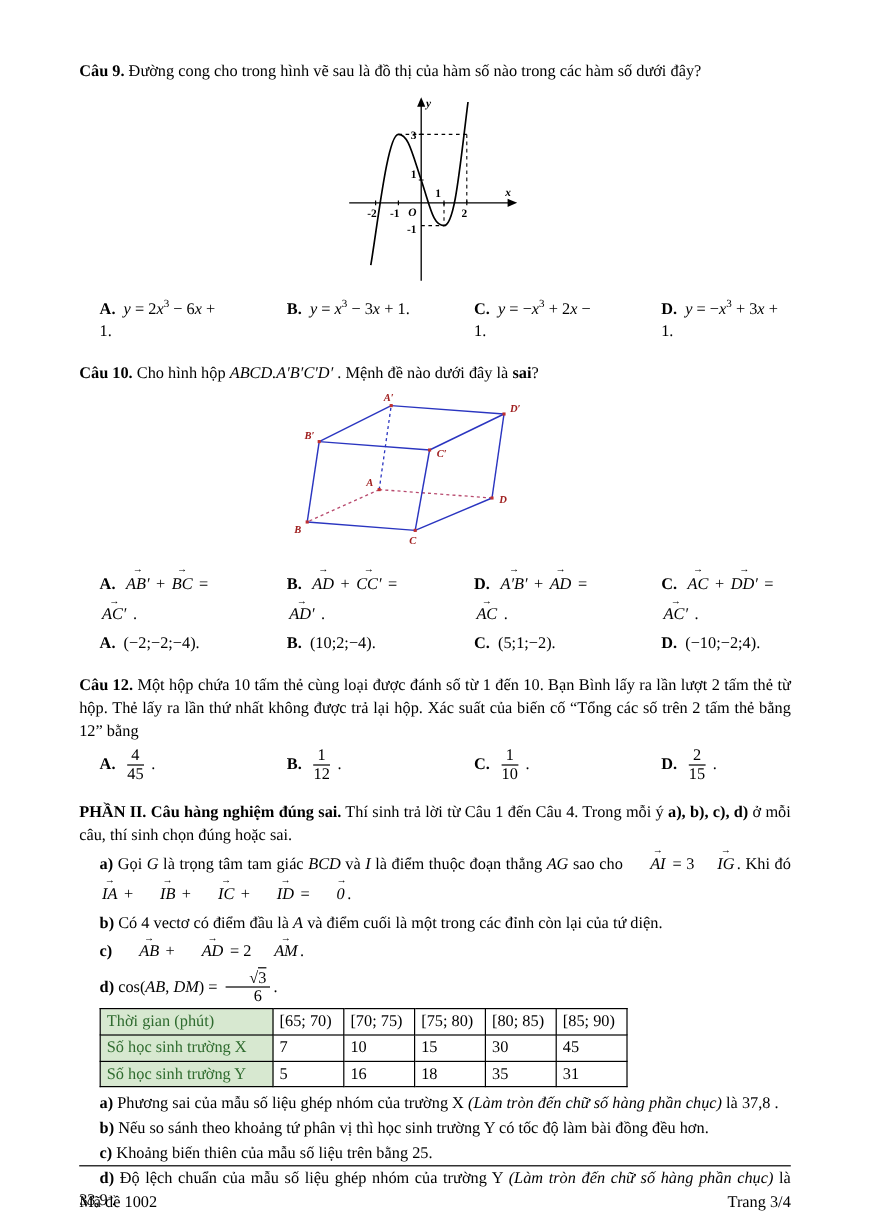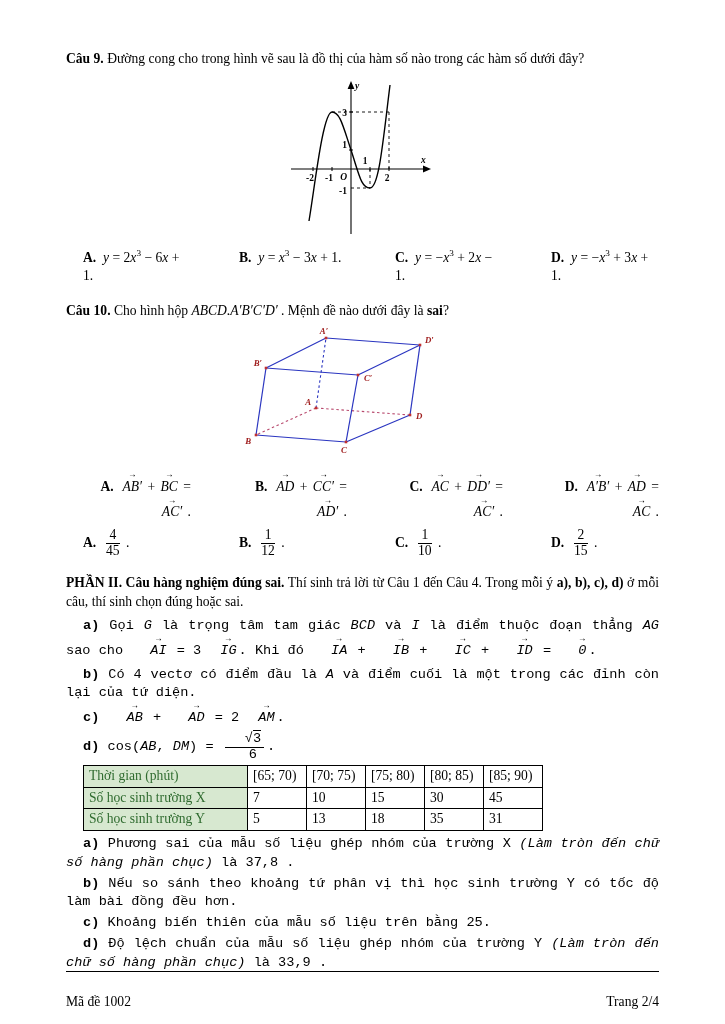--- a/index.html
+++ b/index.html
@@ -8,22 +8,22 @@
     font-family: "Liberation Serif", serif;
     font-size: 13.6px;
     color: #000;
     position: relative;
     overflow: hidden;
     line-height: 1.38;
   }
   .page { padding: 34px 66px 0 66px; }
   p.para { margin: 0 0 2px 0; text-align: justify; }
   p.q { margin-top: 16px; }
-  .tall { line-height: 1.85; text-align: right; }
-  .indent { text-indent: 17px; font-family: Liberation Mono, monospace; }
+  .tall { line-height: 1.85; }
+  .indent { text-indent: 17px; }
   .figc { text-align: center; margin: 2px 0 2px 0; }
   .opts { display: flex; margin: 1px 0 3px 17px; gap: 48px; }
   .opts .opt { flex: 1; }
   .opts.tall .opt { padding-top: 6px; }
   sup { font-size: 0.68em; }
   i, .it { font-style: italic; }
   b, .bd { font-weight: bold; }
 
   
   .v { position: relative; display: inline-block; font-style: italic; margin: 0 2px; }
@@ -36,21 +36,21 @@
   
   .fr { display: inline-block; vertical-align: -0.55em; text-align: center; line-height: 1.05; margin: 0 3px; }
   .fr .t { display: block; border-bottom: 1px solid #000; padding: 0 3px; }
   .fr .b { display: block; }
   .ol { border-top: 1px solid #000; }
   .fracline { line-height: 1.1; margin-top: 4px; margin-bottom: 6px; }
 
   
   table.stats { border-collapse: collapse; margin: 3px 0 4px 17px; table-layout: fixed; }
   .stats td { border: 1px solid #000; padding: 1px 5px; height: 21px; vertical-align: middle; }
-  .stats td.c0 { width: 164px; background: #d7e8d0; color: #2f6b2f; }
+  .stats td.c0 { width: 144px; background: #d7e8d0; color: #2f6b2f; }
   .stats td.cn { width: 59px; margin-left: 42px; }
 
   
   svg text { font-family: "Liberation Serif", serif; }
   .ax { stroke: #000; stroke-width: 1.1; }
   .tick { stroke: #000; stroke-width: 1; }
   .dash { stroke: #000; stroke-width: 0.9; stroke-dasharray: 3,3; fill: none; }
   .curve { stroke: #000; stroke-width: 1.4; fill: none; }
   .glbl { font-size: 9.5px; fill: #000; }
   .edge { stroke: #2a35c0; stroke-width: 1.2; fill: none; }
@@ -149,25 +149,32 @@
       <text class="vlbl" x="73" y="83" text-anchor="end">A</text>
       <text class="vlbl" x="178" y="97">D</text>
       <text class="vlbl" x="13" y="122" text-anchor="end">B</text>
       <text class="vlbl" x="106" y="131" text-anchor="middle">C</text>
     </svg>
   </div>
 
   <div class="opts tall">
     <span class="opt"><b>A.</b>&nbsp; <span class="v">AB′</span> + <span class="v">BC</span> = <span class="v">AC′</span> .</span>
     <span class="opt"><b>B.</b>&nbsp; <span class="v">AD</span> + <span class="v">CC′</span> = <span class="v">AD′</span> .</span>
+    <span class="opt"><b>D.</b>&nbsp; <span class="v">A′B′</span> + <span class="v">AD</span> = <span class="v">AC</span> .</span>
     <span class="opt"><b>C.</b>&nbsp; <span class="v">AC</span> + <span class="v">DD′</span> = <span class="v">AC′</span> .</span>
-    <span class="opt"><b>D.</b>&nbsp; <span class="v">A′B′</span> + <span class="v">AD</span> = <span class="v">AC</span> .</span>
-  </div>
-
-
+  </div>
+
+  <div class="opts">
+    <span class="opt"><b>A.</b>&nbsp; (−2;−2;−4).</span>
+    <span class="opt"><b>B.</b>&nbsp; (10;2;−4).</span>
+    <span class="opt"><b>C.</b>&nbsp; (5;1;−2).</span>
+    <span class="opt"><b>D.</b>&nbsp; (−10;−2;4).</span>
+  </div>
+
+  <p class="para q"><b>Câu 12.</b> Một hộp chứa 10 tấm thẻ cùng loại được đánh số từ 1 đến 10. Bạn Bình lấy ra lần lượt 2 tấm thẻ từ hộp. Thẻ lấy ra lần thứ nhất không được trả lại hộp. Xác suất của biến cố “Tổng các số trên 2 tấm thẻ bằng 12” bằng</p>
   <div class="opts fracline">
     <span class="opt"><b>A.</b>&nbsp; <span class="fr"><span class="t">4</span><span class="b">45</span></span> .</span>
     <span class="opt"><b>B.</b>&nbsp; <span class="fr"><span class="t">1</span><span class="b">12</span></span> .</span>
     <span class="opt"><b>C.</b>&nbsp; <span class="fr"><span class="t">1</span><span class="b">10</span></span> .</span>
     <span class="opt"><b>D.</b>&nbsp; <span class="fr"><span class="t">2</span><span class="b">15</span></span> .</span>
   </div>
 
   <p class="para q"><b>PHẦN II. Câu hàng nghiệm đúng sai.</b> Thí sinh trả lời từ Câu 1 đến Câu 4. Trong mỗi ý <b>a), b), c), d)</b> ở mỗi câu, thí sinh chọn đúng hoặc sai.</p>
 
   <p class="para tall indent"><b>a)</b> Gọi <i>G</i> là trọng tâm tam giác <i>BCD</i> và <i>I</i> là điểm thuộc đoạn thẳng <i>AG</i> sao cho <span class="v">AI</span> = 3<span class="v">IG</span>. Khi đó <span class="v">IA</span> + <span class="v">IB</span> + <span class="v">IC</span> + <span class="v">ID</span> = <span class="v">0</span>.</p>
@@ -190,31 +197,31 @@
         <td class="c0">Số học sinh trường X</td>
         <td class="cn">7</td>
         <td class="cn">10</td>
         <td class="cn">15</td>
         <td class="cn">30</td>
         <td class="cn">45</td>
       </tr>
       <tr>
         <td class="c0">Số học sinh trường Y</td>
         <td class="cn">5</td>
-        <td class="cn">13</td>
+        <td class="cn">16</td>
         <td class="cn">18</td>
         <td class="cn">35</td>
         <td class="cn">31</td>
       </tr>
     </tbody>
   </table>
 
   <p class="para indent"><b>a)</b> Phương sai của mẫu số liệu ghép nhóm của trường X <i>(Làm tròn đến chữ số hàng phần chục)</i> là 37,8 .</p>
   <p class="para indent"><b>b)</b> Nếu so sánh theo khoảng tứ phân vị thì học sinh trường Y có tốc độ làm bài đồng đều hơn.</p>
   <p class="para indent"><b>c)</b> Khoảng biến thiên của mẫu số liệu trên bằng 25.</p>
   <p class="para indent"><b>d)</b> Độ lệch chuẩn của mẫu số liệu ghép nhóm của trường Y <i>(Làm tròn đến chữ số hàng phần chục)</i> là 33,9 .</p>
 
 </div>
 
 <div class="footer">
   <span>Mã đề 1002</span>
-  <span>Trang 2/4</span>
+  <span>Trang 3/4</span>
 </div>
 
 </body></html>

